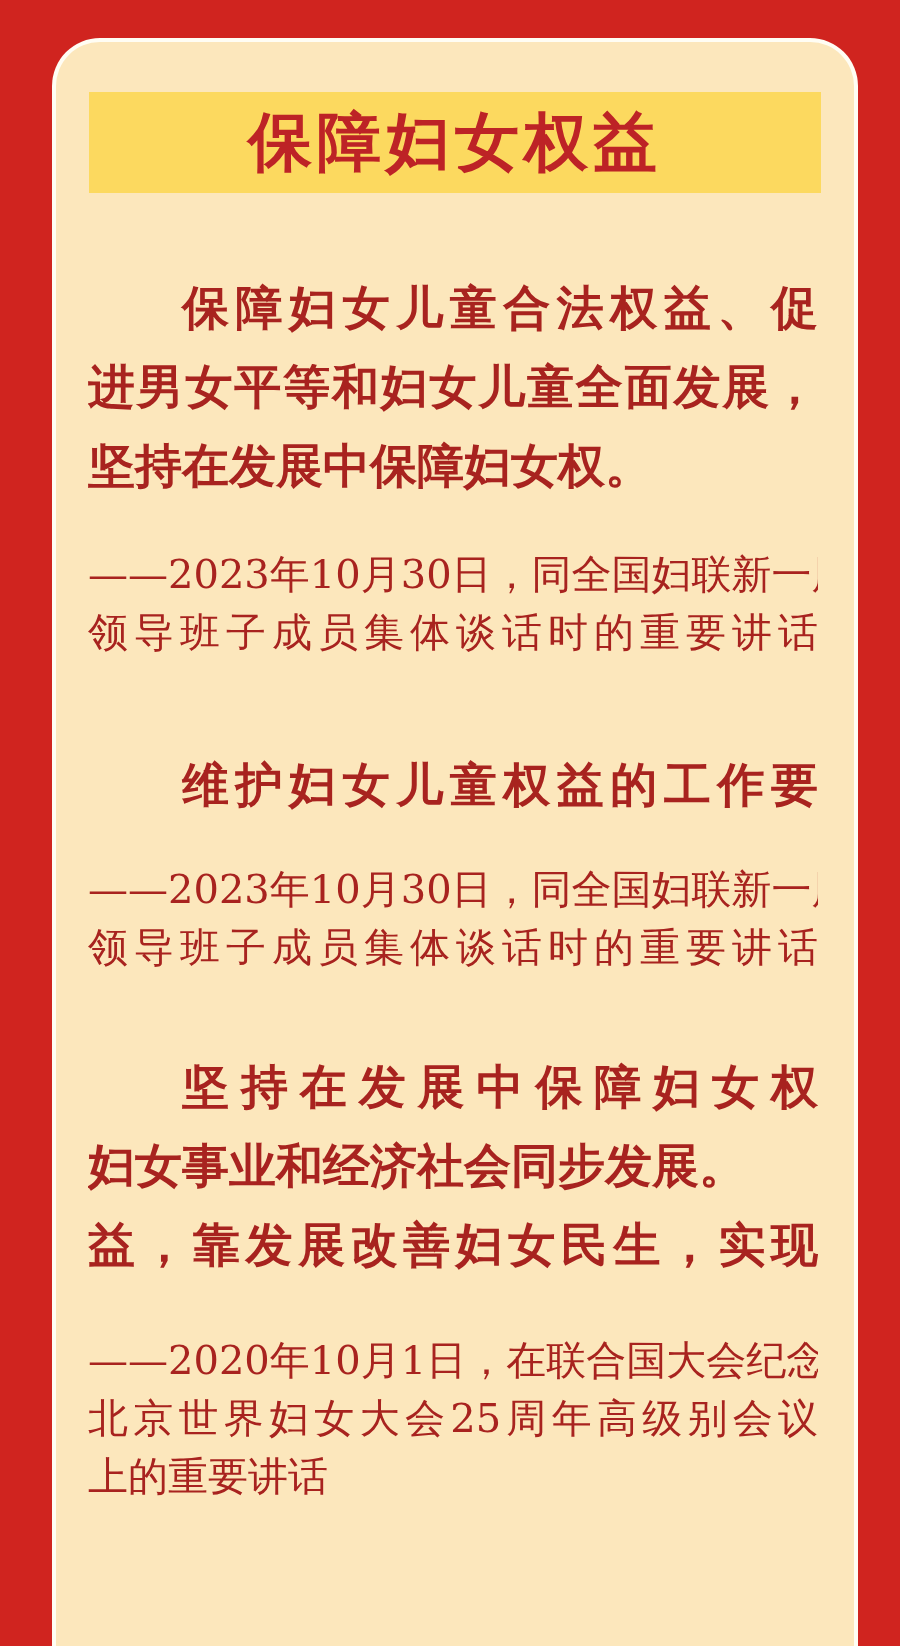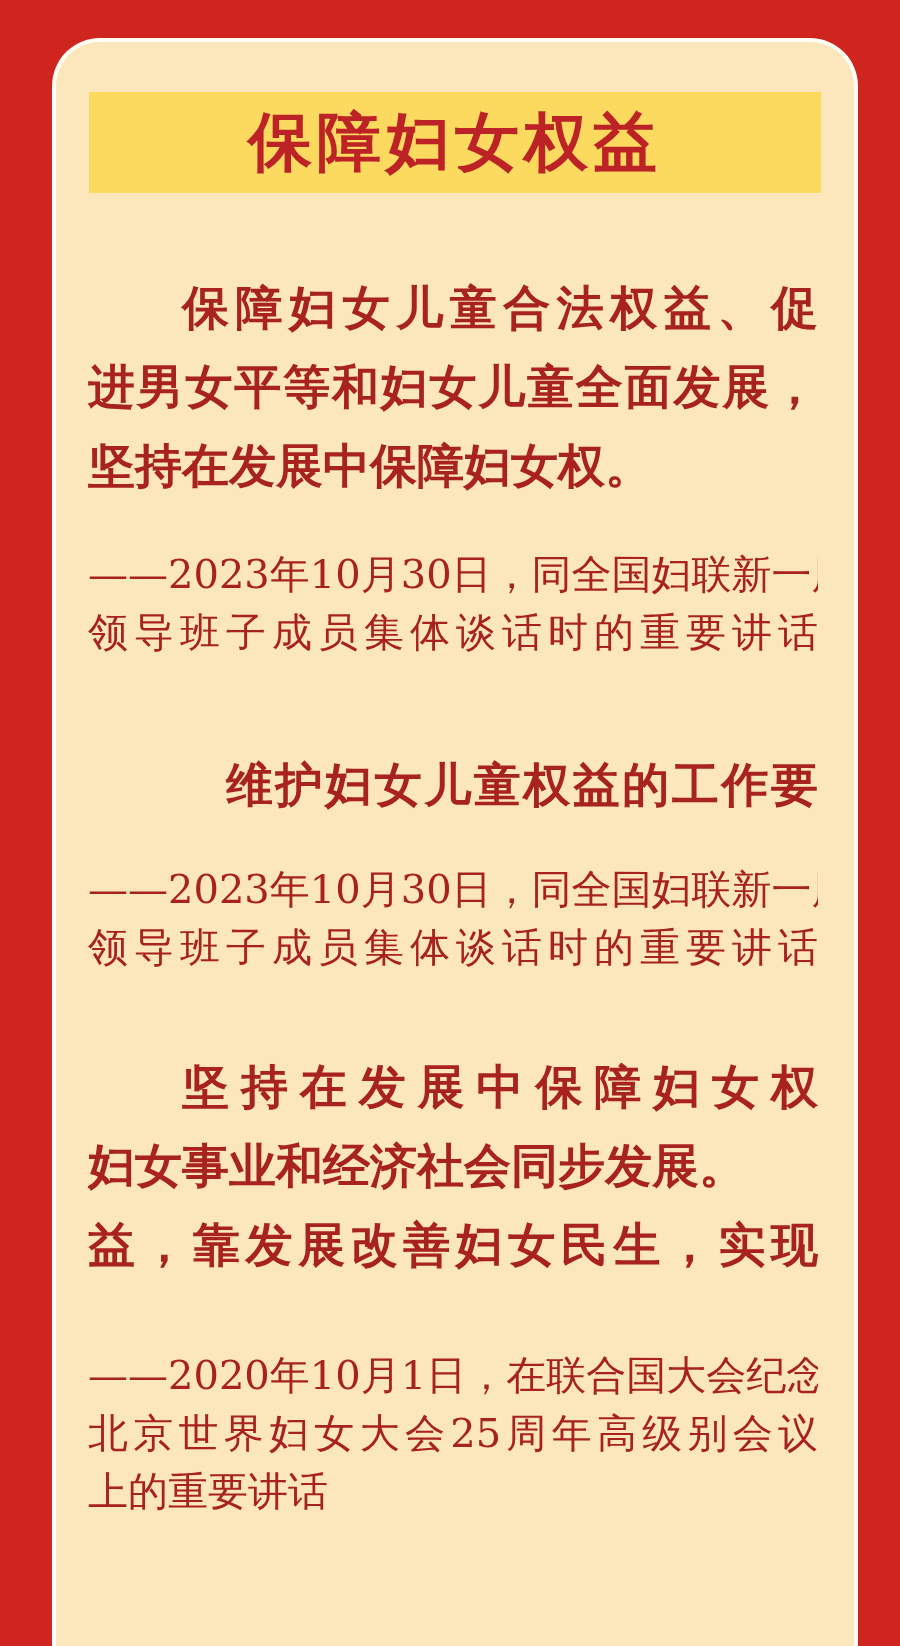--- a/index.html
+++ b/index.html
@@ -62,24 +62,24 @@
     text-align: justify;
     text-align-last: justify;  
     overflow: hidden;
     white-space: nowrap;
   }
   .jline.indent { text-indent: 2em; }
   .jline.flush  { text-align-last: left; white-space: normal; }
   
   .m-quote-1 { margin-top: 75px; }
   .m-src-1   { margin-top: 40px; }
-  .m-quote-2 { margin-top: 84px; margin-left: 44px; }
+  .m-quote-2 { margin-top: 84px; }
   .m-src-2   { margin-top: 36px; }
   .m-quote-3 { margin-top: 75px; font-family: Liberation Mono, monospace; }
-  .m-src-3   { margin-top: 58px; }
+  .m-src-3   { margin-top: 43px; }
 </style>
 </head>
 <body>
 
 <div class="card">
 
   <div class="banner">
     <div class="banner-title">保障妇女权益</div>
   </div>
 

